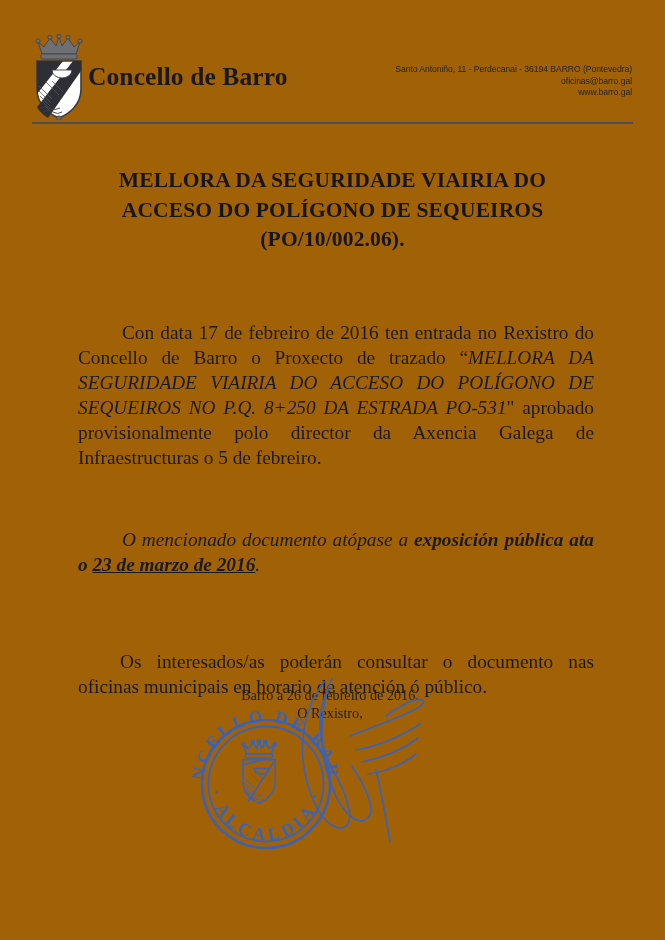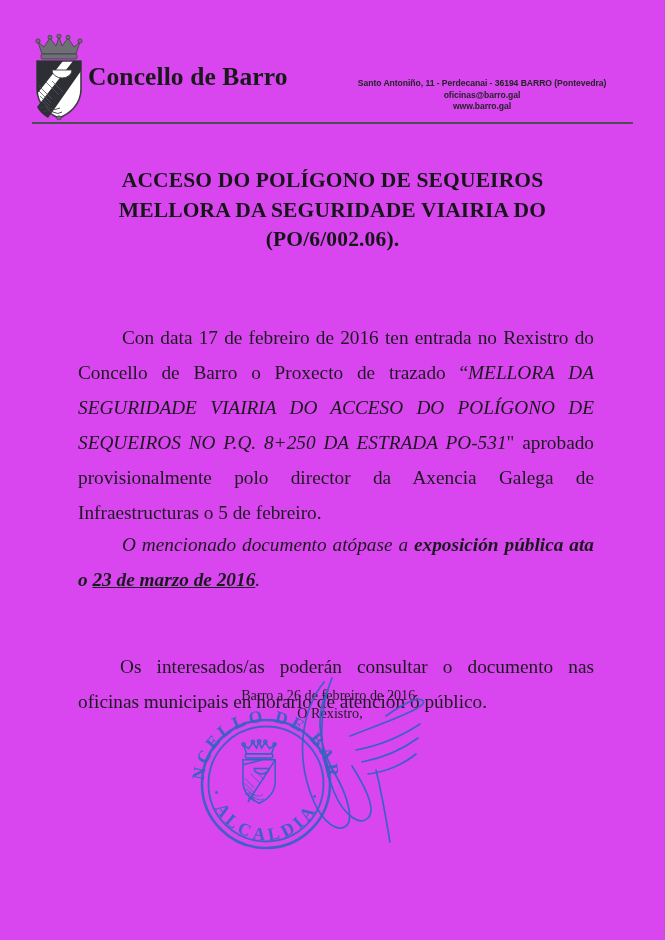--- a/index.html
+++ b/index.html
@@ -5,21 +5,21 @@
 <style>
   html, body {
     margin: 0;
     padding: 0;
     background: #ffffff;
   }
   .page {
     position: relative;
     width: 665px;
     height: 940px;
-    background: #d946ef;
+    background: #a16207;
     overflow: hidden;
     font-family: "Liberation Serif", "DejaVu Serif", serif;
     color: #1a1a1a;
     box-sizing: border-box;
   }
   
   .page::after {
     content: "";
     position: absolute;
     top: 0; right: 0;
@@ -45,29 +45,28 @@
     left: 88px; top: 28px;
     font-family: "Liberation Serif", "DejaVu Serif", serif;
     font-weight: bold;
     font-size: 25.5px;
     letter-spacing: 0.1px;
     color: #19191c;
     white-space: nowrap;
   }
   .contact {
     position: absolute;
-    right: 33px; top: 44px;
+    right: 33px; top: 30px;
     width: 300px;
-    text-align: center;
+    text-align: right;
     font-family: "Liberation Sans", "DejaVu Sans", sans-serif;
     font-size: 8.6px;
     line-height: 11.7px;
     color: #232327;
     letter-spacing: -0.05px;
-    font-weight: bold;
   }
   .contact div { white-space: nowrap; }
   .rule {
     position: absolute;
     left: 32px; top: 122px;
     width: 601px; height: 2px;
     background: #4d4d55;
   }
 
   
@@ -85,21 +84,21 @@
   }
   .doc-title .tl { display: block; white-space: nowrap; }
 
   
   .body-text {
     position: absolute;
     left: 78px;
     width: 516px;
     font-family: "Liberation Serif", "DejaVu Serif", serif;
     font-size: 19.3px;
-    line-height: 35px;
+    line-height: 25px;
     color: #1a1a1e;
     text-align: justify;
     text-justify: inter-word;
   }
   .p1 { top: 320px; }
   .p2 { top: 527px; font-style: italic; }
   .p3 { top: 607px; }
   .body-text p { margin: 0; text-indent: 44px; }
   .p3 p { text-indent: 42px; margin-top: 42px; }
   .q  { font-style: italic; }
@@ -183,23 +182,23 @@
     <div class="contact">
       <div>Santo Antoniño, 11 - Perdecanai - 36194 BARRO (Pontevedra)</div>
       <div>oficinas@barro.gal</div>
       <div>www.barro.gal</div>
     </div>
   </div>
 
   <div class="rule"></div>
 
   <div class="doc-title">
+    <span class="tl">MELLORA DA SEGURIDADE VIAIRIA DO</span>
     <span class="tl">ACCESO DO POLÍGONO DE SEQUEIROS</span>
-    <span class="tl">MELLORA DA SEGURIDADE VIAIRIA DO</span>
-    <span class="tl">(PO/6/002.06).</span>
+    <span class="tl">(PO/10/002.06).</span>
   </div>
 
   <div class="body-text p1">
     <p>
       <span>Con data 17 de febreiro de 2016 ten entrada no Rexistro do Concello de Barro o Proxecto de trazado </span><span>“</span><span class="q">MELLORA DA SEGURIDADE VIAIRIA DO ACCESO DO POLÍGONO DE SEQUEIROS NO P.Q. 8+250 DA ESTRADA PO-531</span><span>"</span><span> aprobado provisionalmente polo director da Axencia Galega de Infraestructuras o 5 de febreiro.</span>
     </p>
   </div>
 
   <div class="body-text p2">
     <p>

